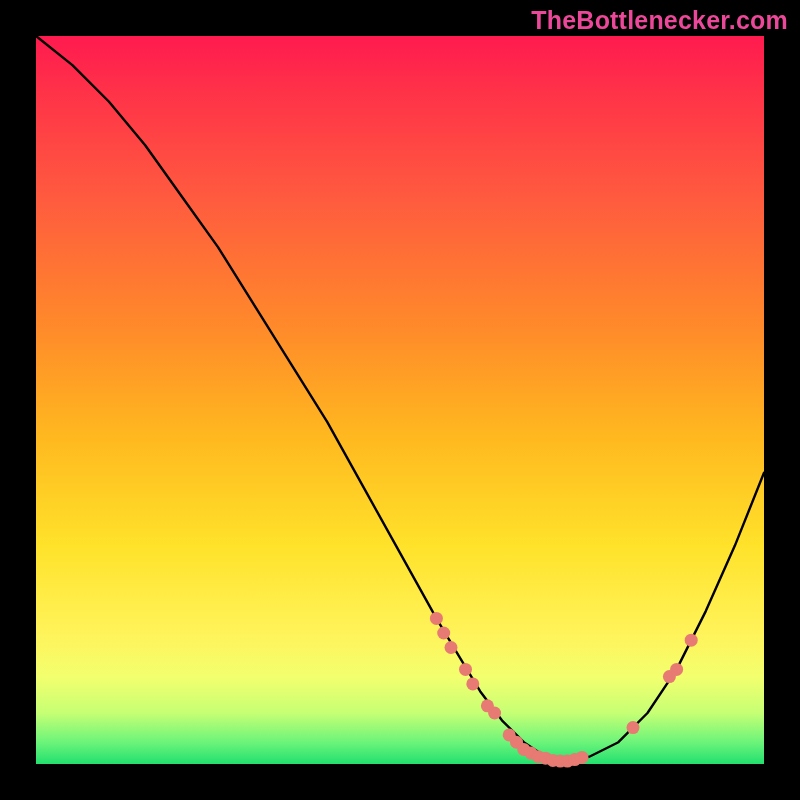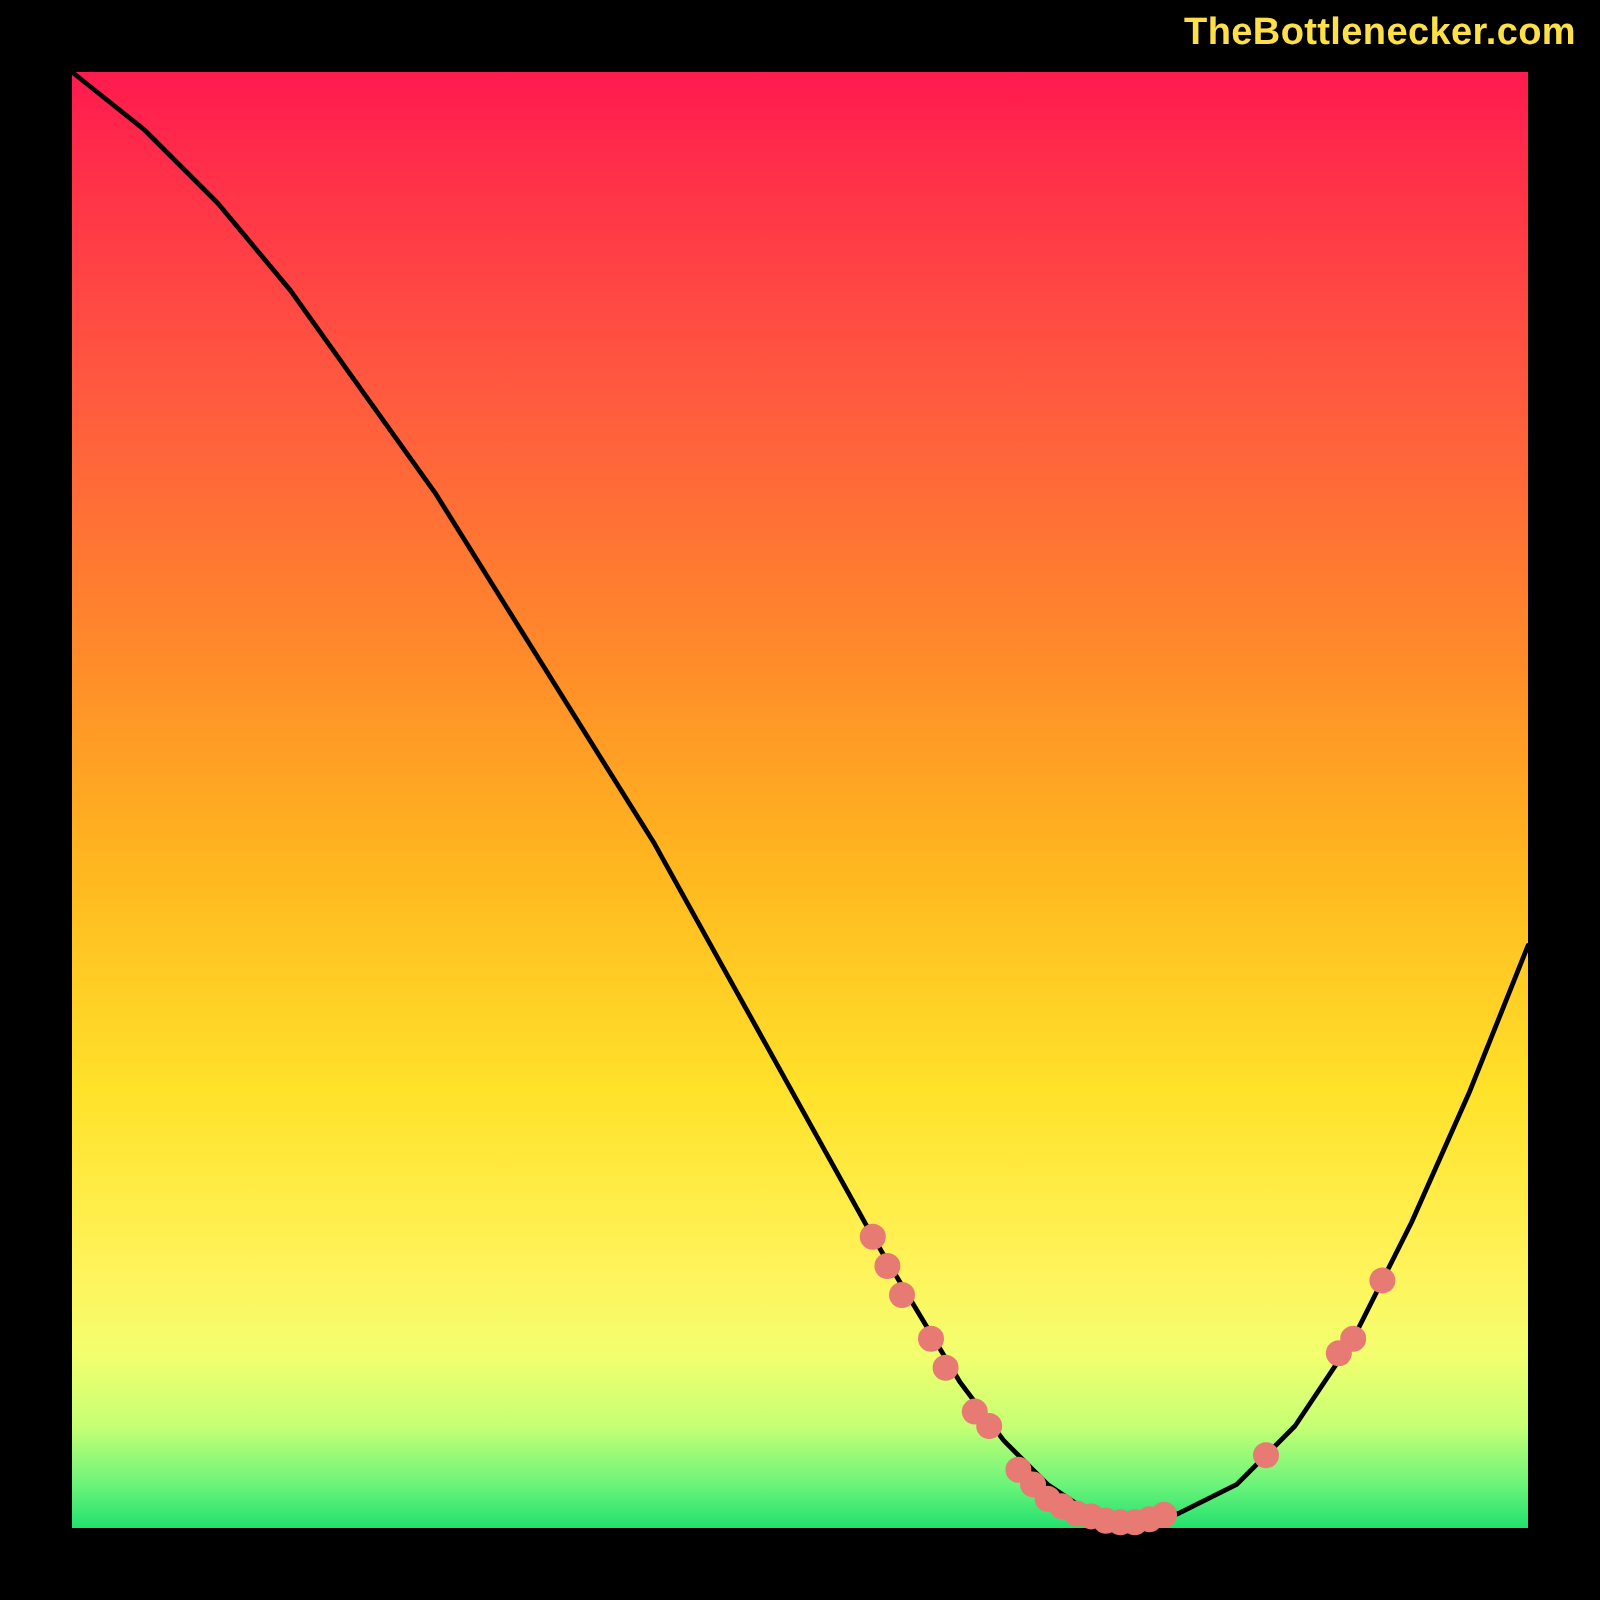--- a/index.html
+++ b/index.html
@@ -14,22 +14,22 @@
   .frame {
     position: relative;
     width: 800px;
     height: 800px;
     background: #000;
   }
   .attribution {
     position: absolute;
     top: 6px;
     right: 12px;
-    color: #fde047;
-    font-size: 19px;
+    color: #ec4899;
+    font-size: 25px;
     font-weight: 600;
     letter-spacing: 0.2px;
   }
   .plot {
     position: absolute;
     left: 36px;
     top: 36px;
     width: 728px;
     height: 728px;
     

